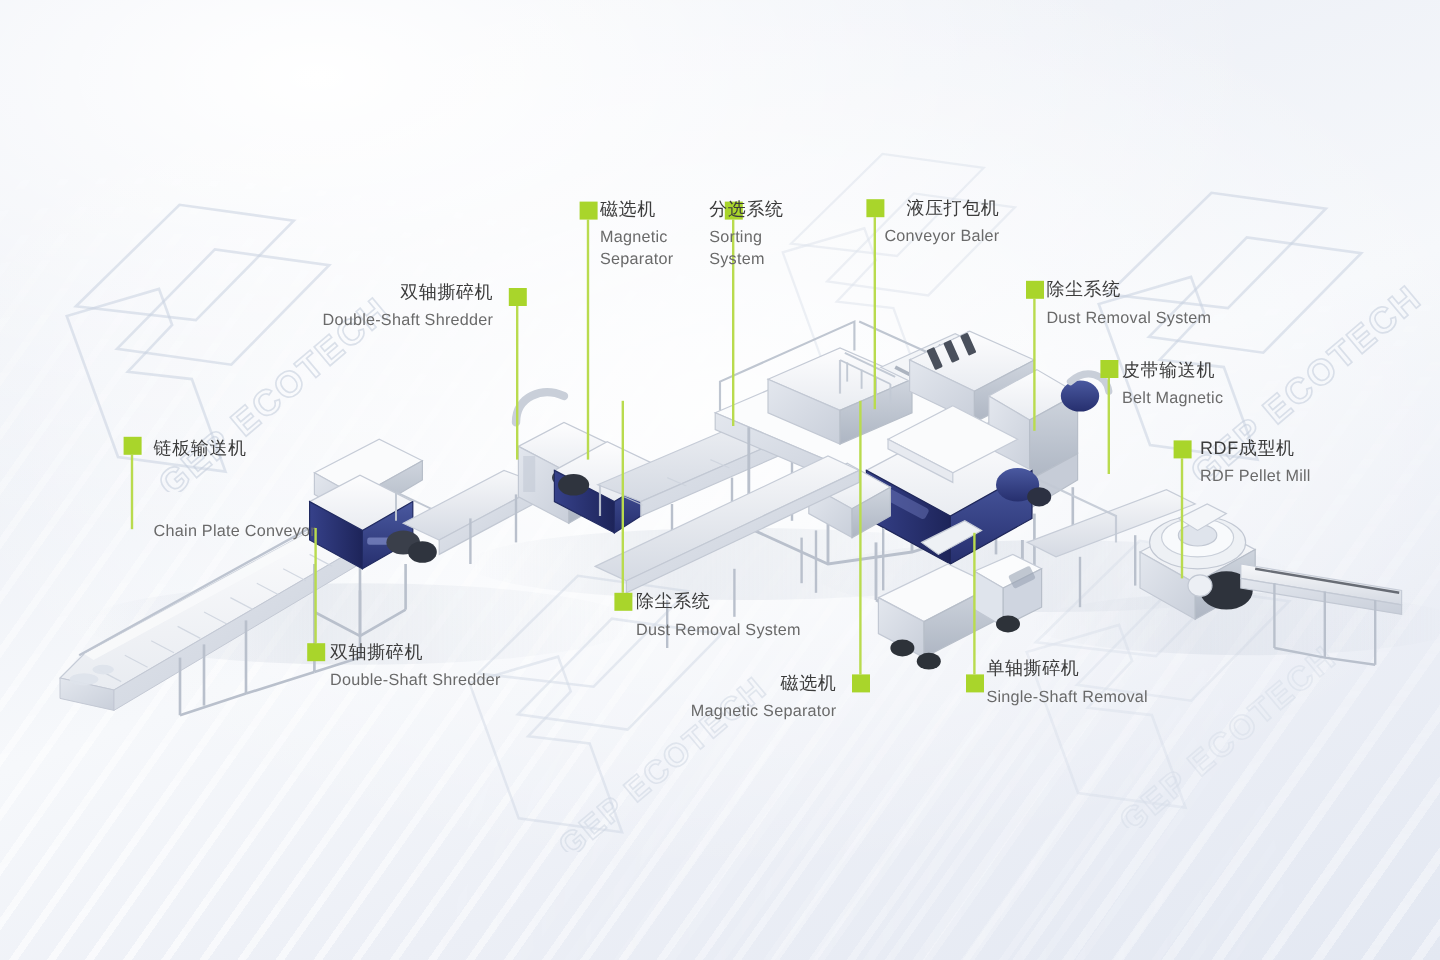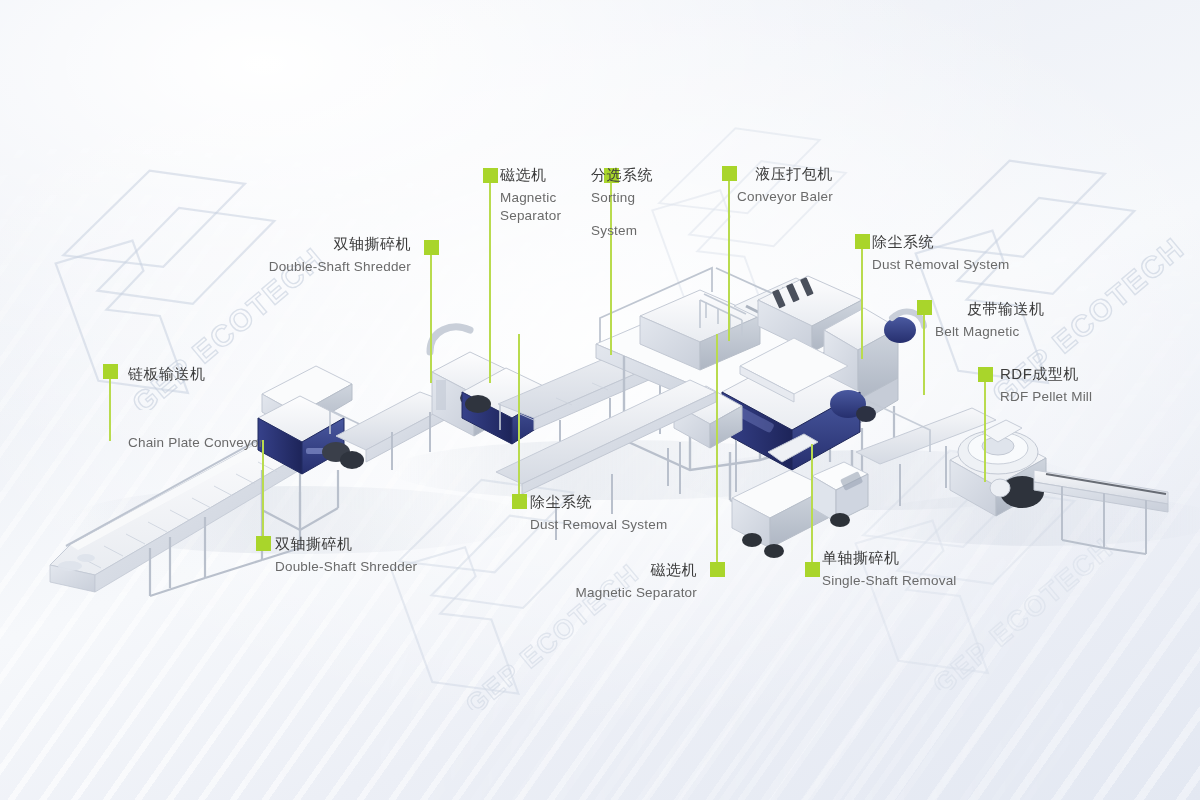--- a/index.html
+++ b/index.html
@@ -456,21 +456,21 @@
       <div class="en" style="margin-top: 0px; color: rgb(106, 106, 106);">Separator</div>
     </div>
   </div>
 
   <div class="callout">
     <div class="leader" style="left: 610px; top: 183px; height: 172px; background: rgb(185, 219, 78);"></div>
     <div class="sq" style="left: 604px; top: 168px; background: rgb(169, 213, 43);"></div>
     <div class="txt" style="left:591px;top:163px;">
       <div class="cn" style="color: rgb(60, 60, 60);">分选系统</div>
       <div class="en" style="color: rgb(106, 106, 106);">Sorting</div>
-      <div class="en" style="margin-top: 15px; color: rgb(106, 106, 106);">System</div>
+      <div class="en" style="margin-top: 0px; color: rgb(106, 106, 106);">System</div>
     </div>
   </div>
 
   <div class="callout">
     <div class="leader" style="left: 728px; top: 181px; height: 160px; background: rgb(185, 219, 78);"></div>
     <div class="sq" style="left: 722px; top: 166px; background: rgb(169, 213, 43);"></div>
     <div class="txt" style="left:737px;top:162px;">
       <div class="cn" style="color: rgb(60, 60, 60); text-align: right;">液压打包机</div>
       <div class="en" style="color: rgb(106, 106, 106);">Conveyor Baler</div>
     </div>
@@ -482,21 +482,21 @@
     <div class="txt" style="left:872px;top:230px;">
       <div class="cn" style="color: rgb(60, 60, 60);">除尘系统</div>
       <div class="en" style="color: rgb(106, 106, 106);">Dust Removal System</div>
     </div>
   </div>
 
   <div class="callout">
     <div class="leader" style="left: 923px; top: 315px; height: 80px; background: rgb(185, 219, 78);"></div>
     <div class="sq" style="left: 917px; top: 300px; background: rgb(169, 213, 43);"></div>
     <div class="txt" style="left:935px;top:297px;">
-      <div class="cn" style="color: rgb(60, 60, 60); margin-left: 32px;">皮带输送机</div>
+      <div class="cn" style="color: rgb(60, 60, 60);">皮带输送机</div>
       <div class="en" style="color: rgb(106, 106, 106);">Belt Magnetic</div>
     </div>
   </div>
 
   <div class="callout">
     <div class="leader" style="left: 984px; top: 382px; height: 100px; background: rgb(185, 219, 78);"></div>
     <div class="sq" style="left: 978px; top: 367px; background: rgb(169, 213, 43);"></div>
     <div class="txt" style="left:1000px;top:362px;">
       <div class="cn" style="color: rgb(60, 60, 60);">RDF成型机</div>
       <div class="en" style="color: rgb(106, 106, 106);">RDF Pellet Mill</div>

